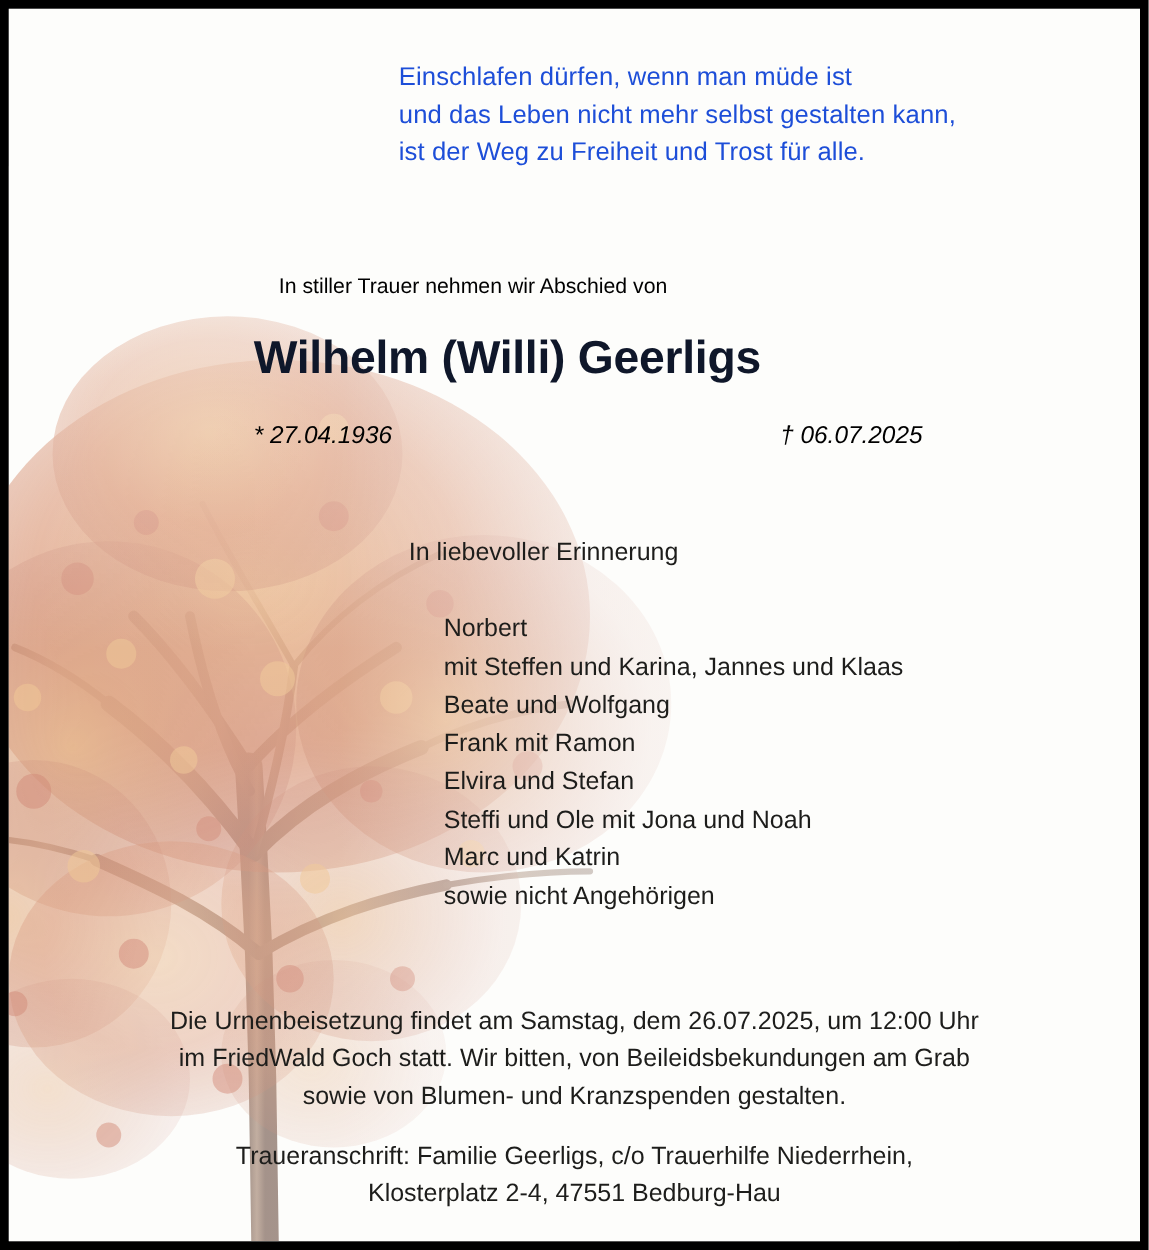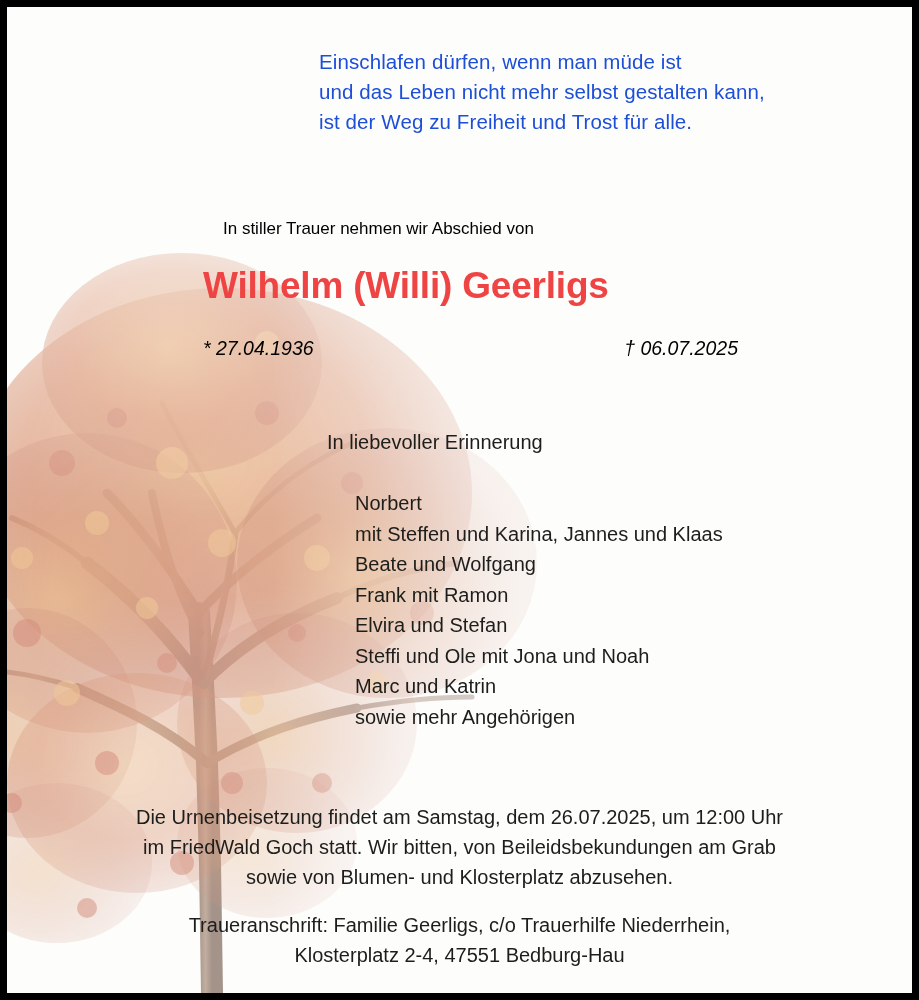--- a/index.html
+++ b/index.html
@@ -81,21 +81,21 @@
     font-size: 17px;
     color: #000000;
   }
 
   .name {
     position: absolute;
     top: 258px;
     left: 196px;
     font-size: 37px;
     font-weight: bold;
-    color: #ef4444;
+    color: #0f172a;
     letter-spacing: -0.2px;
     text-align: center;
   }
 
   .dates {
     position: absolute;
     top: 330px;
     left: 196px;
     width: 535px;
     font-size: 19.5px;
@@ -257,27 +257,27 @@
     <div class="memory">In liebevoller Erinnerung</div>
 
     <div class="family">
       <div>Norbert</div>
       <div>mit Steffen und Karina, Jannes und Klaas</div>
       <div>Beate und Wolfgang</div>
       <div>Frank mit Ramon</div>
       <div>Elvira und Stefan</div>
       <div>Steffi und Ole mit Jona und Noah</div>
       <div>Marc und Katrin</div>
-      <div>sowie mehr Angehörigen</div>
+      <div>sowie nicht Angehörigen</div>
     </div>
 
     <div class="ceremony">
       <div>Die Urnenbeisetzung findet am Samstag, dem 26.07.2025, um 12:00 Uhr</div>
       <div>im FriedWald Goch statt. Wir bitten, von Beileidsbekundungen am Grab</div>
-      <div>sowie von Blumen- und Klosterplatz abzusehen.</div>
+      <div>sowie von Blumen- und Kranzspenden gestalten.</div>
     </div>
 
     <div class="address">
       <div>Traueranschrift: Familie Geerligs, c/o Trauerhilfe Niederrhein,</div>
       <div>Klosterplatz 2-4, 47551 Bedburg-Hau</div>
     </div>
 
   </div>
 </div>
 

